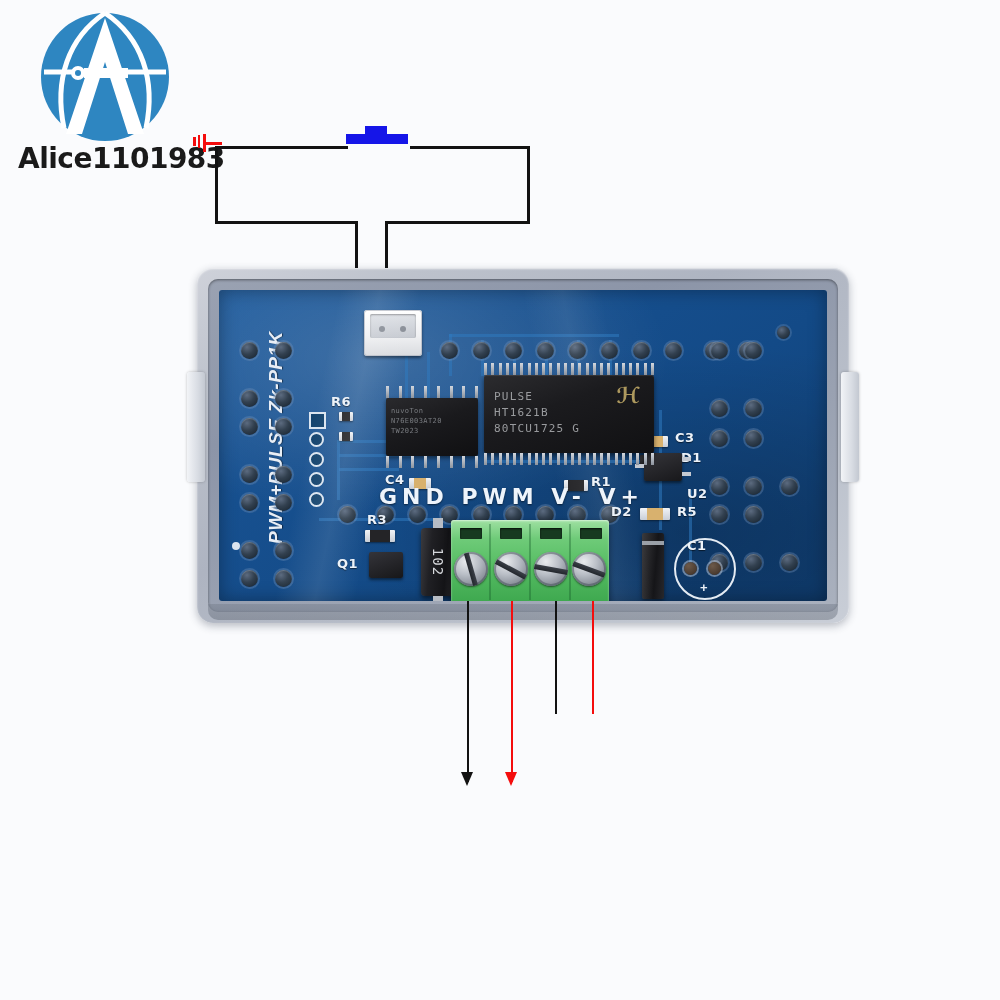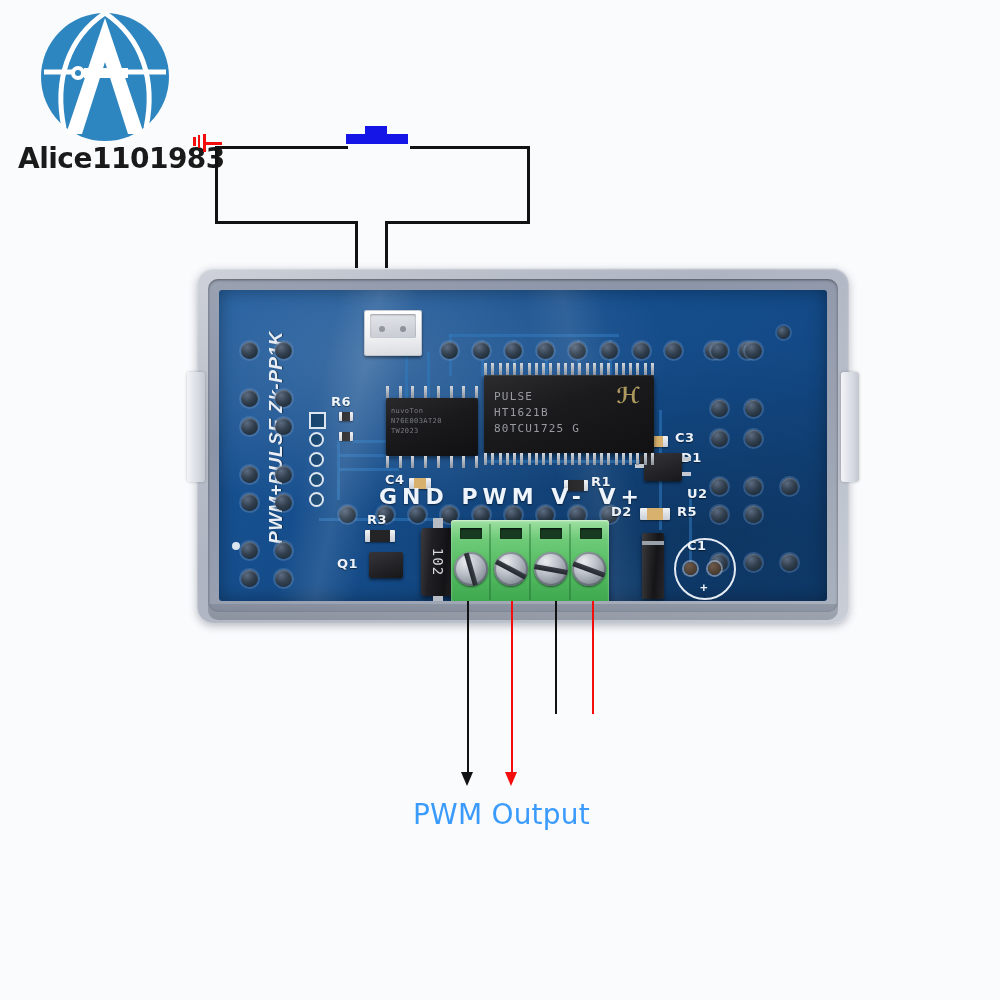--- a/index.html
+++ b/index.html
@@ -628,15 +628,14 @@
 
   <div class="lead" id="lead1"></div>
   <div class="arrowhead ah-down-black" id="lead1-ah"></div>
   <div class="lead-red" id="lead2"></div>
   <div class="arrowhead ah-down-red" id="lead2-ah"></div>
   <div class="lead" id="lead3"></div>
   <div class="arrowhead ah-up-black" id="lead3-ah"></div>
   <div class="lead-red" id="lead4"></div>
   <div class="arrowhead ah-up-red" id="lead4-ah"></div>
 
-  <div class="anno" id="anno-pwm">PWM Output</div>
 
 </div>
 
 </body></html>

